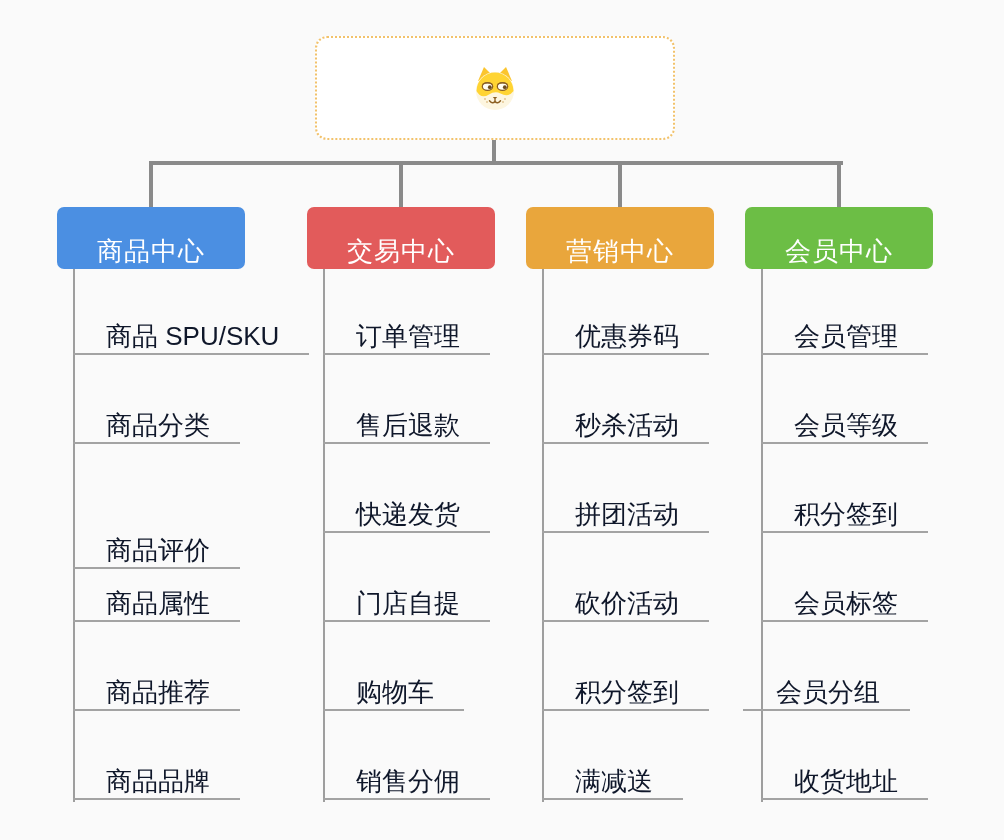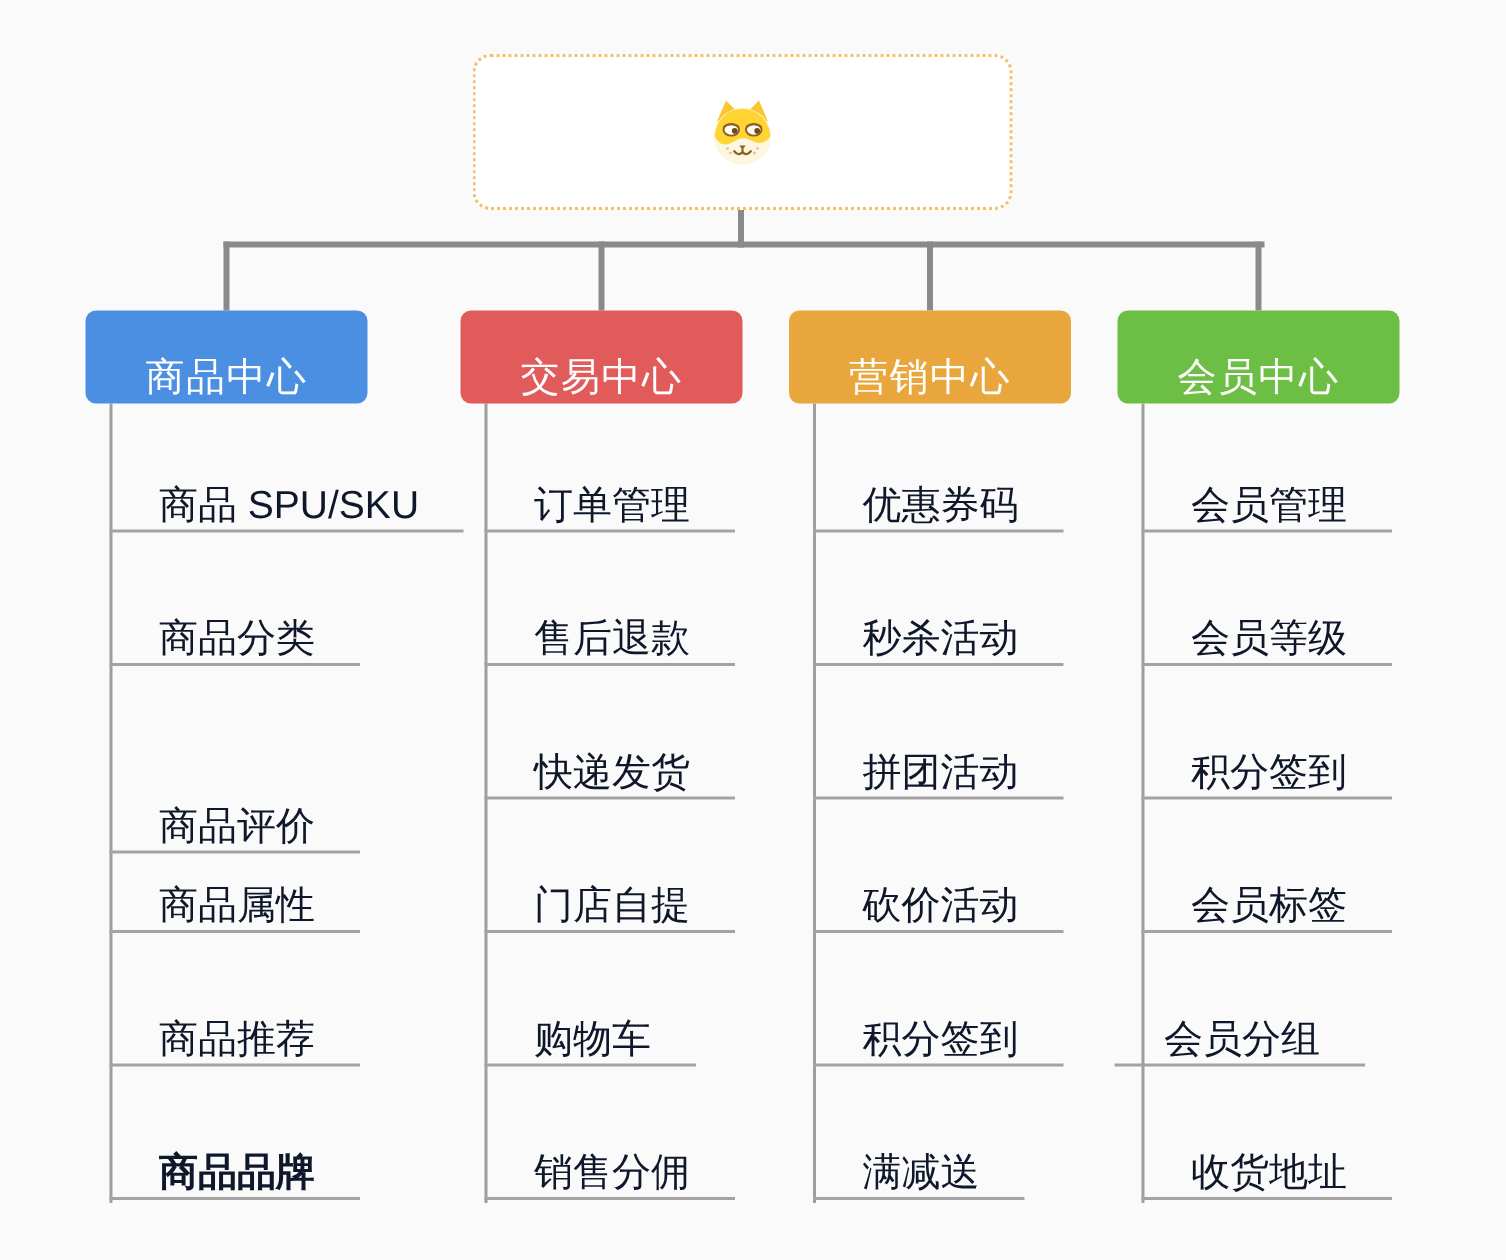--- a/index.html
+++ b/index.html
@@ -42,21 +42,21 @@
       <div class="tree-line branch-stub" style="left: 149px;"></div>
       <div class="spine" style="left: 73px;"></div>
       <div class="branch-node" style="left: 57px; background: rgb(75, 143, 226);">
         <span class="branch-label">商品中心</span>
       </div>
       <div class="leaf" style="left: 73px; top: 320px;">商品 SPU/SKU</div>
       <div class="leaf" style="left: 73px; top: 409px;">商品分类</div>
       <div class="leaf" style="left: 73px; top: 498px; margin-top: 36px;">商品评价</div>
       <div class="leaf" style="left: 73px; top: 587px;">商品属性</div>
       <div class="leaf" style="left: 73px; top: 676px;">商品推荐</div>
-      <div class="leaf" style="left: 73px; top: 765px; font-weight: bold;">商品品牌</div>
+      <div class="leaf" style="left: 73px; top: 765px;">商品品牌</div>
       <div class="tree-line branch-stub" style="left: 399px;"></div>
       <div class="spine" style="left: 323px;"></div>
       <div class="branch-node" style="left: 307px; background: rgb(226, 91, 91);">
         <span class="branch-label">交易中心</span>
       </div>
       <div class="leaf" style="left: 323px; top: 320px;">订单管理</div>
       <div class="leaf" style="left: 323px; top: 409px;">售后退款</div>
       <div class="leaf" style="left: 323px; top: 498px;">快递发货</div>
       <div class="leaf" style="left: 323px; top: 587px;">门店自提</div>
       <div class="leaf" style="left: 323px; top: 676px;">购物车</div>

